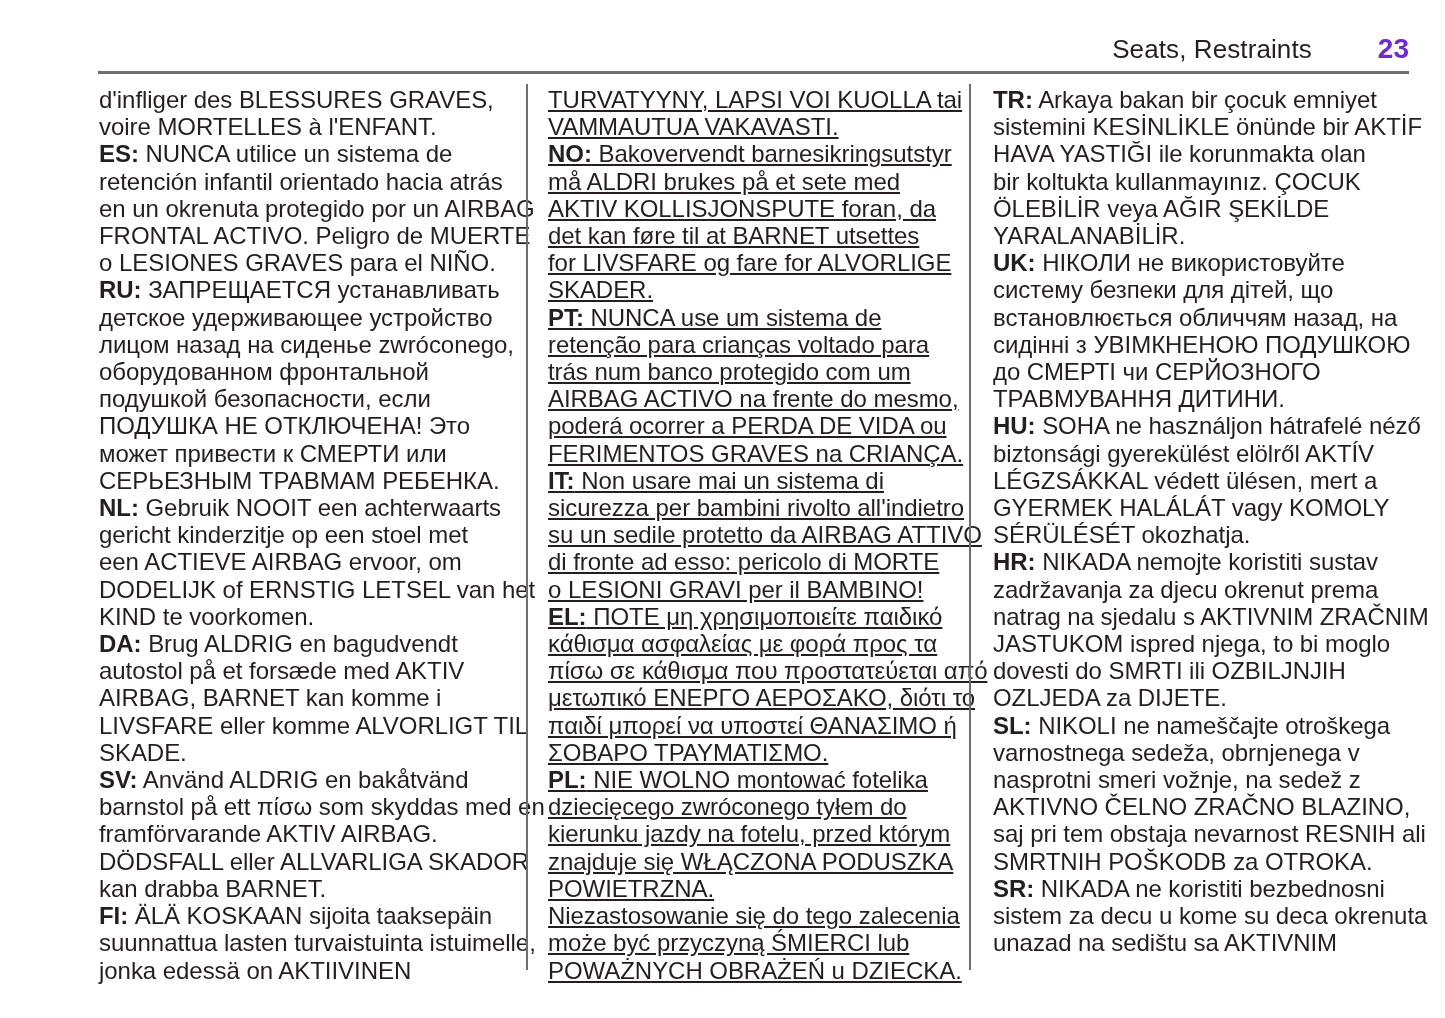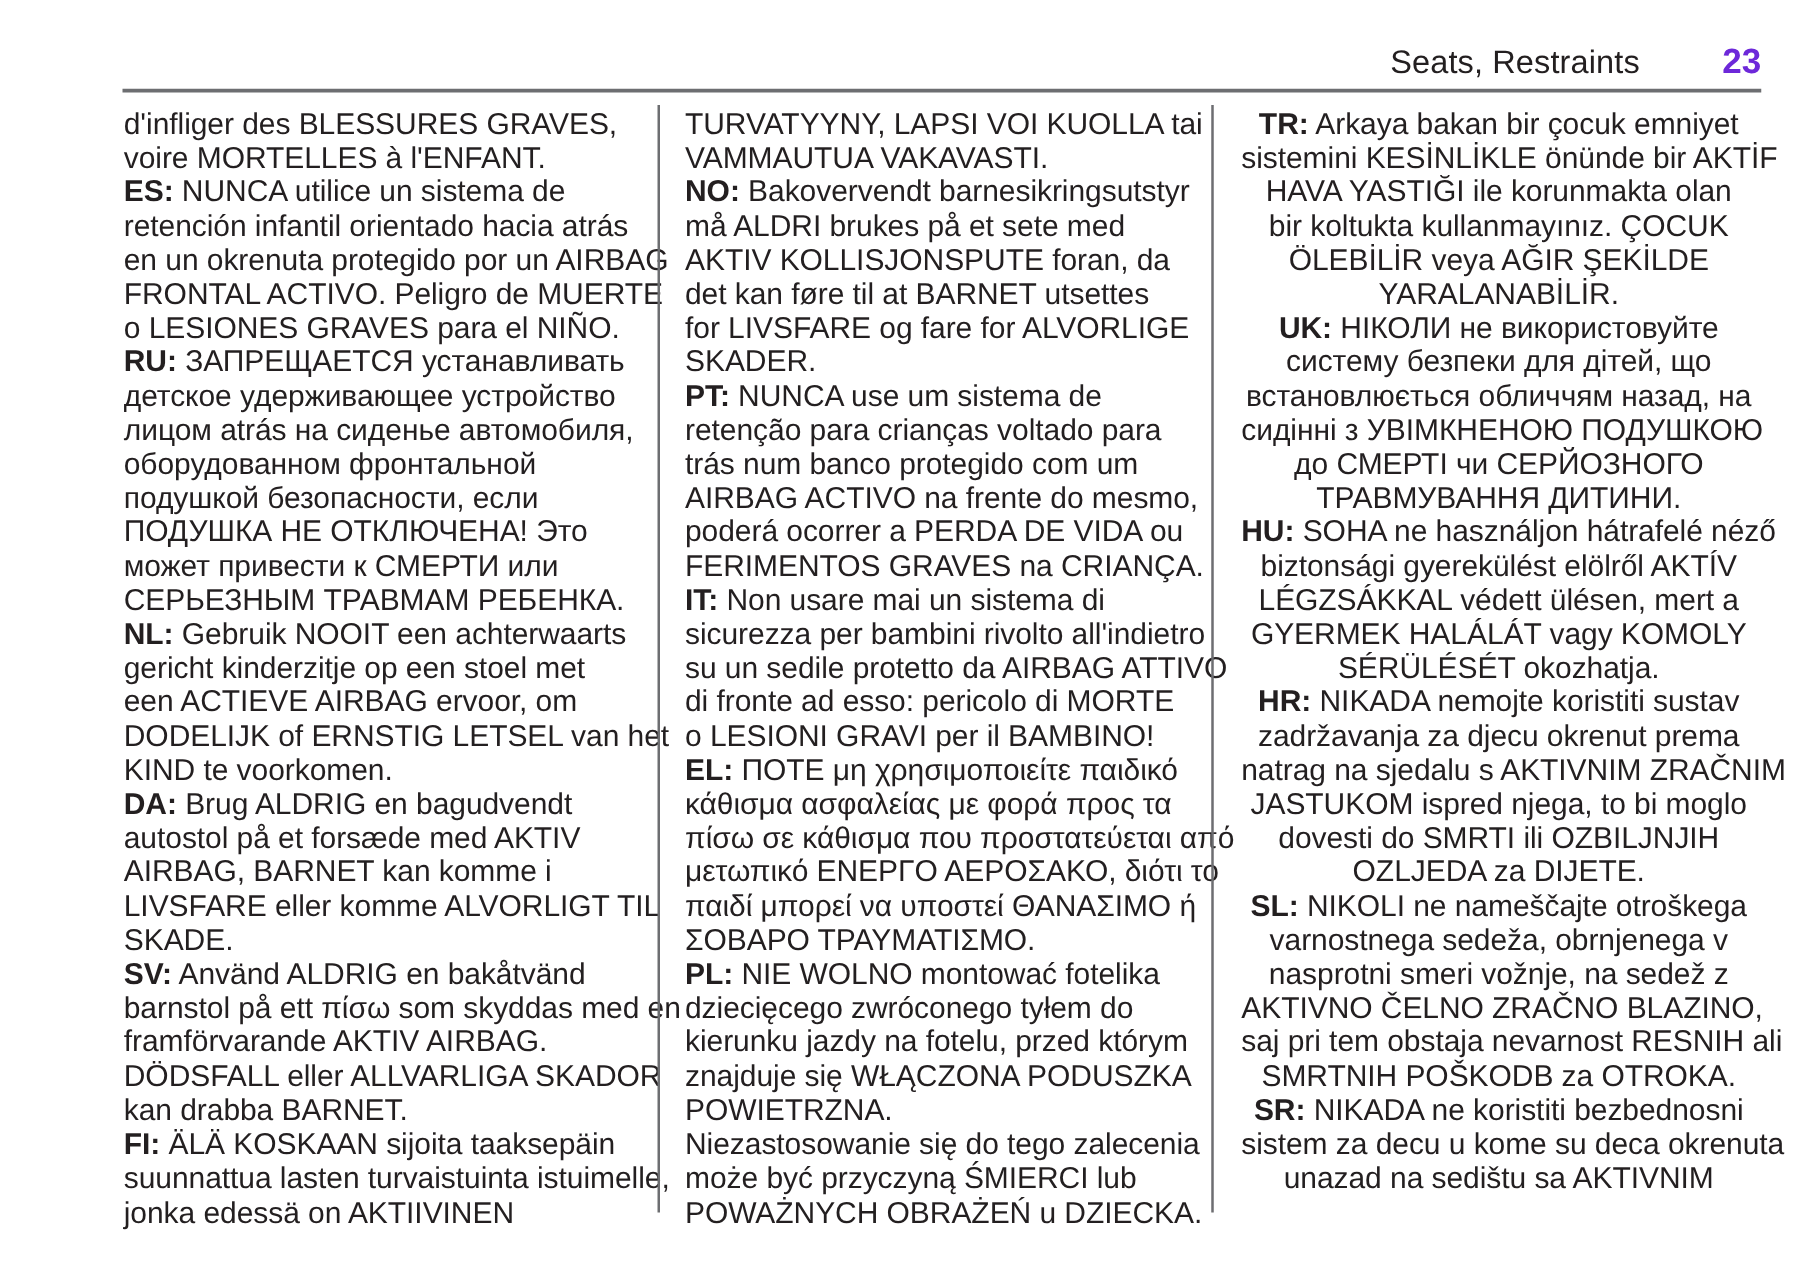--- a/index.html
+++ b/index.html
@@ -65,22 +65,22 @@
     top: 86px;
     width: 1445px;
     height: 890px;
   }
   .col {
     position: absolute;
     top: 0;
     width: 412px;
   }
   .col-1 { left: 99px; }
-  .col-2 { left: 548px; }
-  .col-3 { left: 993px; text-align: center; }
+  .col-2 { left: 548px; text-decoration: underline; }
+  .col-3 { left: 993px; }
 
   .col p {
     margin: 0;
     font-size: 24px;
     line-height: 27.2px;
     color: #231f20;
     letter-spacing: -0.05px;
     word-spacing: 0px;
   }
   .col p .lang {
@@ -115,21 +115,21 @@
       <p>
           <span class="line">d'infliger des BLESSURES GRAVES,</span>
           <span class="line">voire MORTELLES à l'ENFANT.</span>
           <span class="line"><span class="lang">ES:</span> NUNCA utilice un sistema de</span>
           <span class="line">retención infantil orientado hacia atrás</span>
           <span class="line">en un okrenuta protegido por un AIRBAG</span>
           <span class="line">FRONTAL ACTIVO. Peligro de MUERTE</span>
           <span class="line">o LESIONES GRAVES para el NIÑO.</span>
           <span class="line"><span class="lang">RU:</span> ЗАПРЕЩАЕТСЯ устанавливать</span>
           <span class="line">детское удерживающее устройство</span>
-          <span class="line">лицом atrás на сиденье автомобиля,</span>
+          <span class="line">лицом назад на сиденье zwróconego,</span>
           <span class="line">оборудованном фронтальной</span>
           <span class="line">подушкой безопасности, если</span>
           <span class="line">ПОДУШКА НЕ ОТКЛЮЧЕНА! Это</span>
           <span class="line">может привести к СМЕРТИ или</span>
           <span class="line">СЕРЬЕЗНЫМ ТРАВМАМ РЕБЕНКА.</span>
           <span class="line"><span class="lang">NL:</span> Gebruik NOOIT een achterwaarts</span>
           <span class="line">gericht kinderzitje op een stoel met</span>
           <span class="line">een ACTIEVE AIRBAG ervoor, om</span>
           <span class="line">DODELIJK of ERNSTIG LETSEL van het</span>
           <span class="line">KIND te voorkomen.</span>

